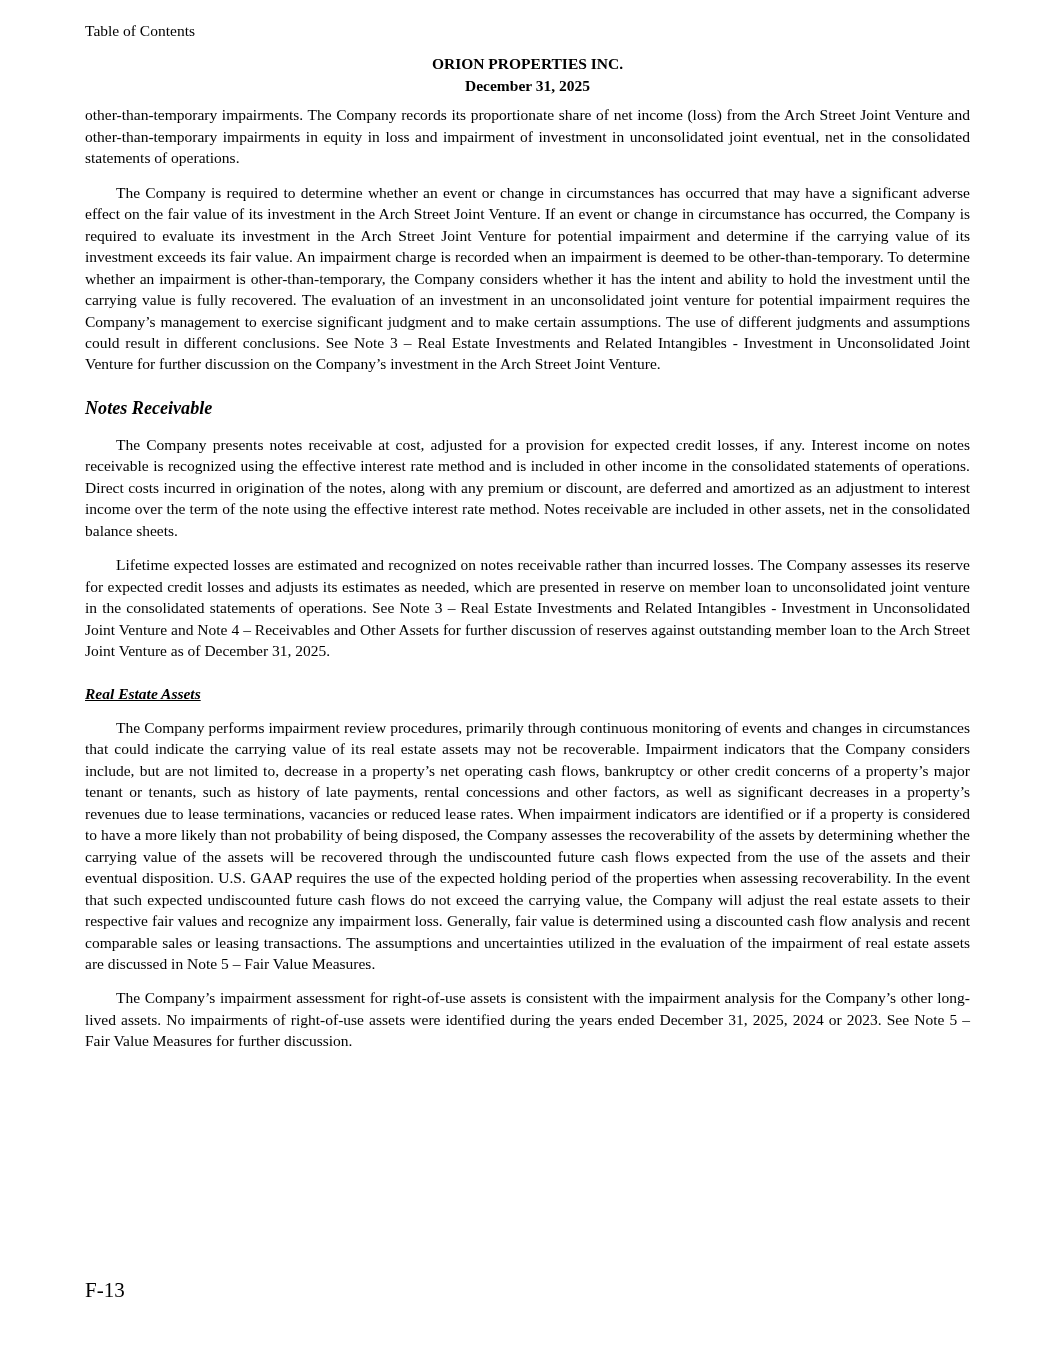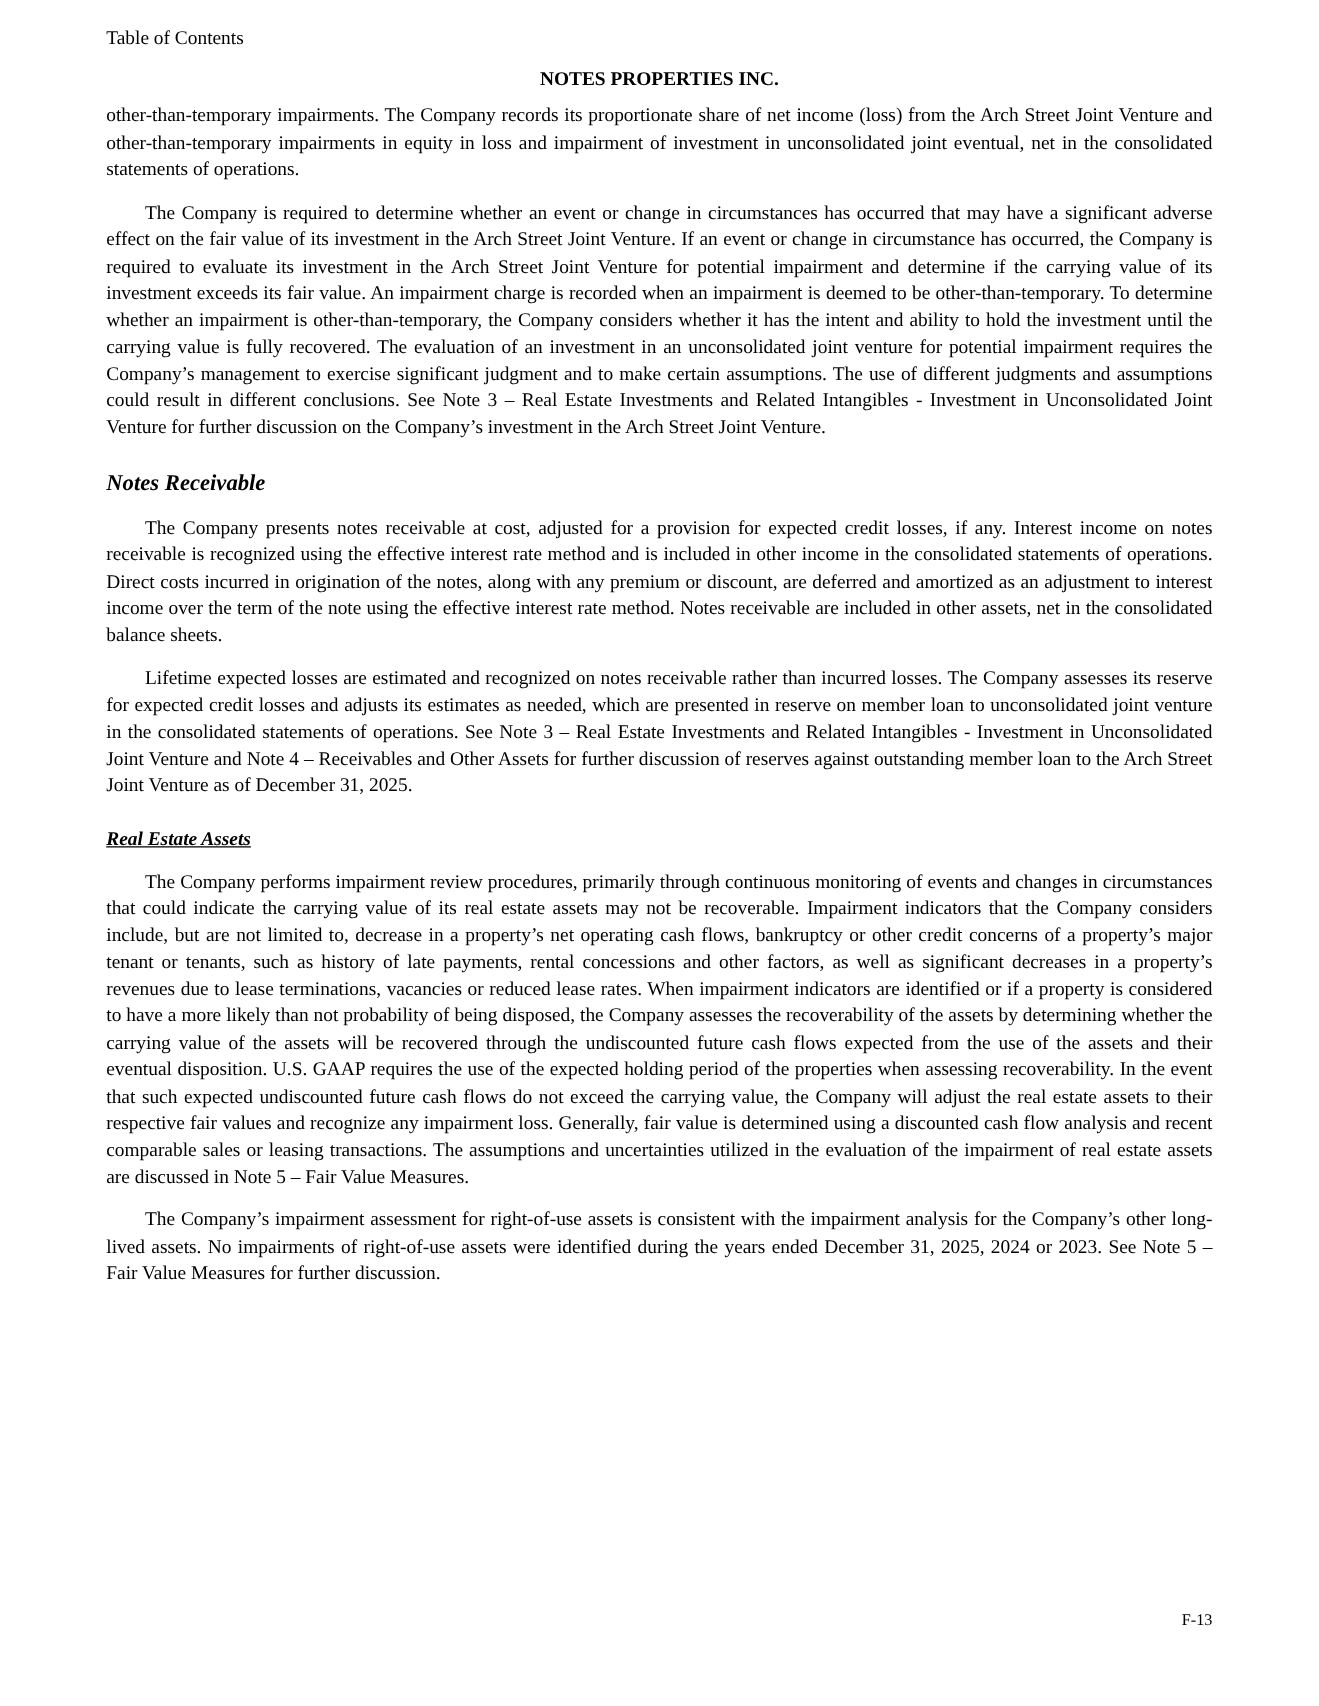--- a/index.html
+++ b/index.html
@@ -46,36 +46,37 @@
     font-style: italic;
     margin-top: 21px;
   }
   .head-italic {
     font-style: italic;
     margin-top: 21px;
     text-decoration: underline;
   }
   .footer {
     margin-top: auto;
-    text-align: right;
-    font-size: 13px;
+    text-align: left;
+    font-size: 21px;
     font-family: Liberation Serif, serif;
   }
 </style>
 </head>
 <body>
 
 <div class="page">
 
   <div>
     <a href="#" class="toc-link">Table of Contents</a>
   </div>
 
   <div class="doc-header">
-    <div>NOTES PROPERTIES INC.</div>
+    <div>ORION PROPERTIES INC.</div>
+    <div>December 31, 2025</div>
   </div>
 
   <div class="body-text">
 
     <p class="para-noindent">other-than-temporary impairments. The Company records its proportionate share of net income (loss) from the Arch Street Joint Venture and other-than-temporary impairments in equity in loss and impairment of investment in unconsolidated joint eventual, net in the consolidated statements of operations.</p>
 
     <p class="para">The Company is required to determine whether an event or change in circumstances has occurred that may have a significant adverse effect on the fair value of its investment in the Arch Street Joint Venture. If an event or change in circumstance has occurred, the Company is required to evaluate its investment in the Arch Street Joint Venture for potential impairment and determine if the carrying value of its investment exceeds its fair value. An impairment charge is recorded when an impairment is deemed to be other-than-temporary. To determine whether an impairment is other-than-temporary, the Company considers whether it has the intent and ability to hold the investment until the carrying value is fully recovered. The evaluation of an investment in an unconsolidated joint venture for potential impairment requires the Company’s management to exercise significant judgment and to make certain assumptions. The use of different judgments and assumptions could result in different conclusions. See Note 3 – Real Estate Investments and Related Intangibles - Investment in Unconsolidated Joint Venture for further discussion on the Company’s investment in the Arch Street Joint Venture.</p>
 
     <h3 class="head-bold-italic">Notes Receivable</h3>
 

